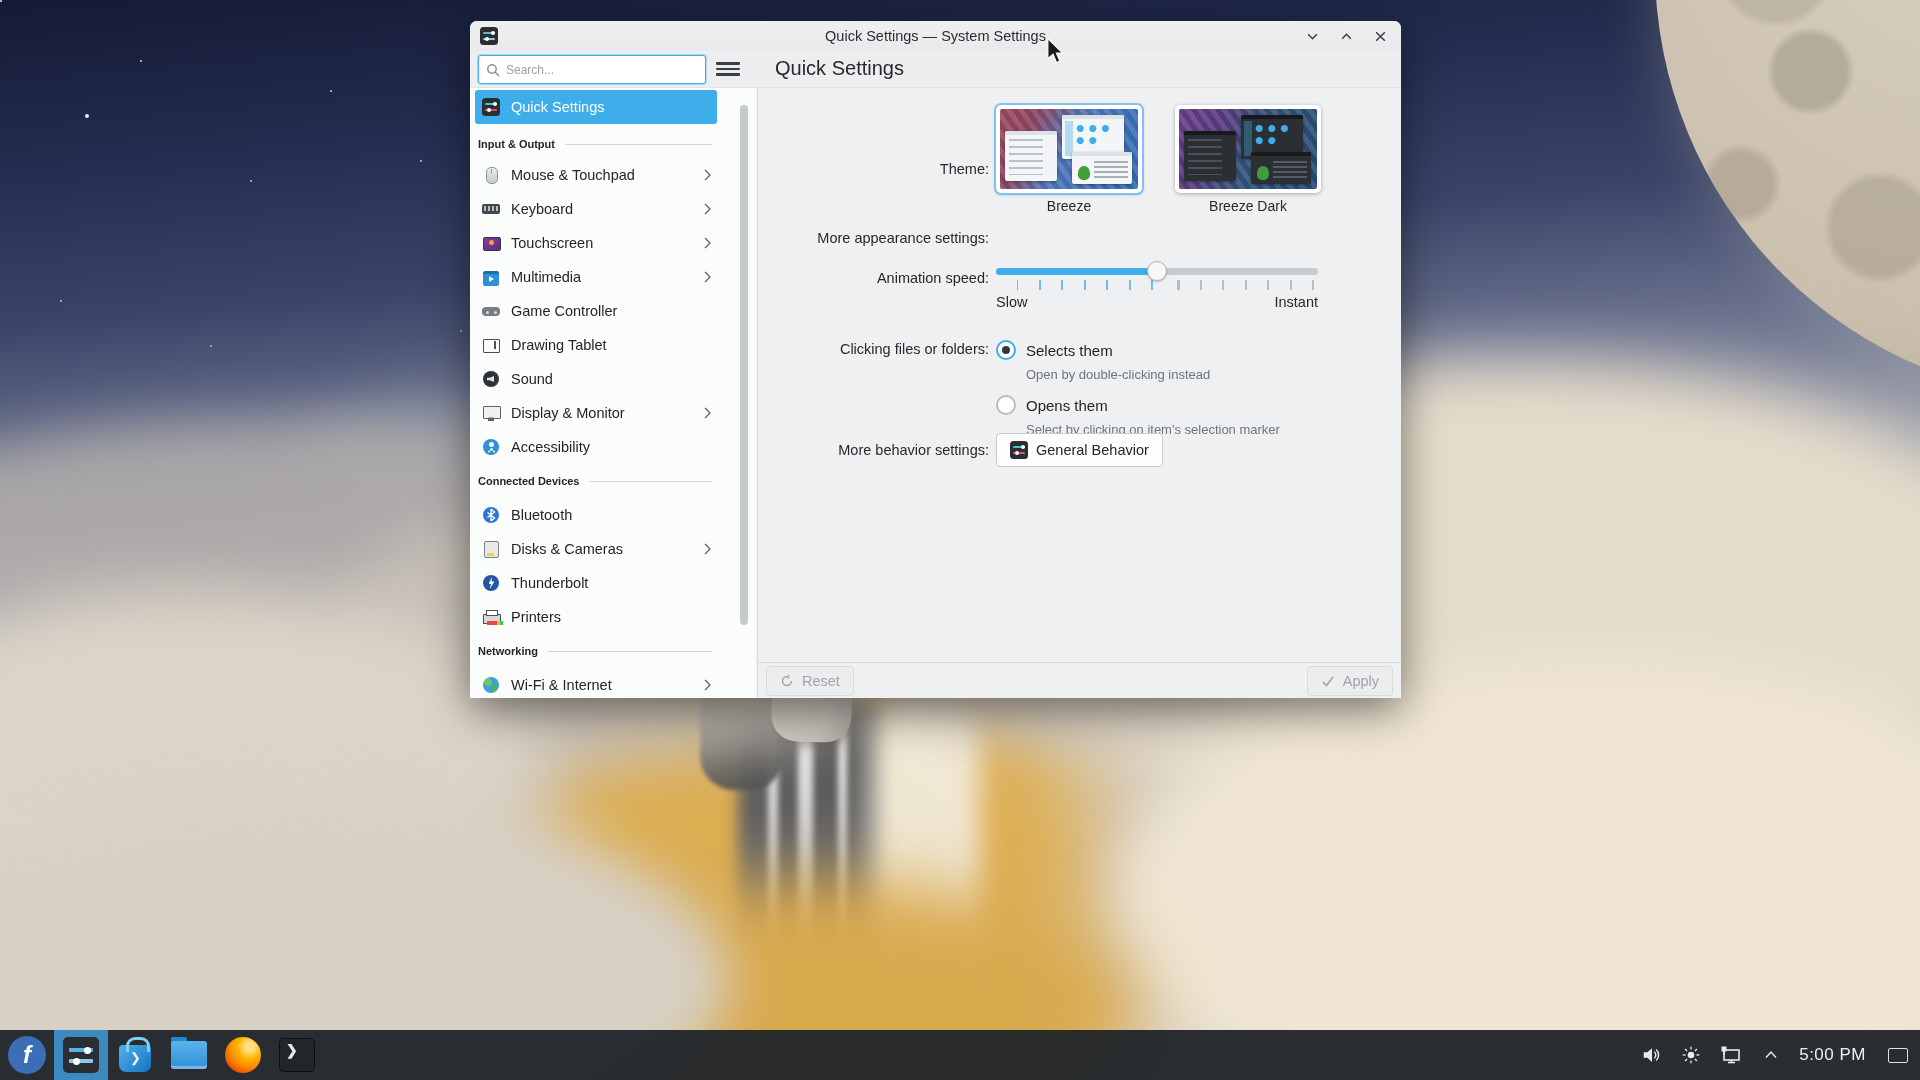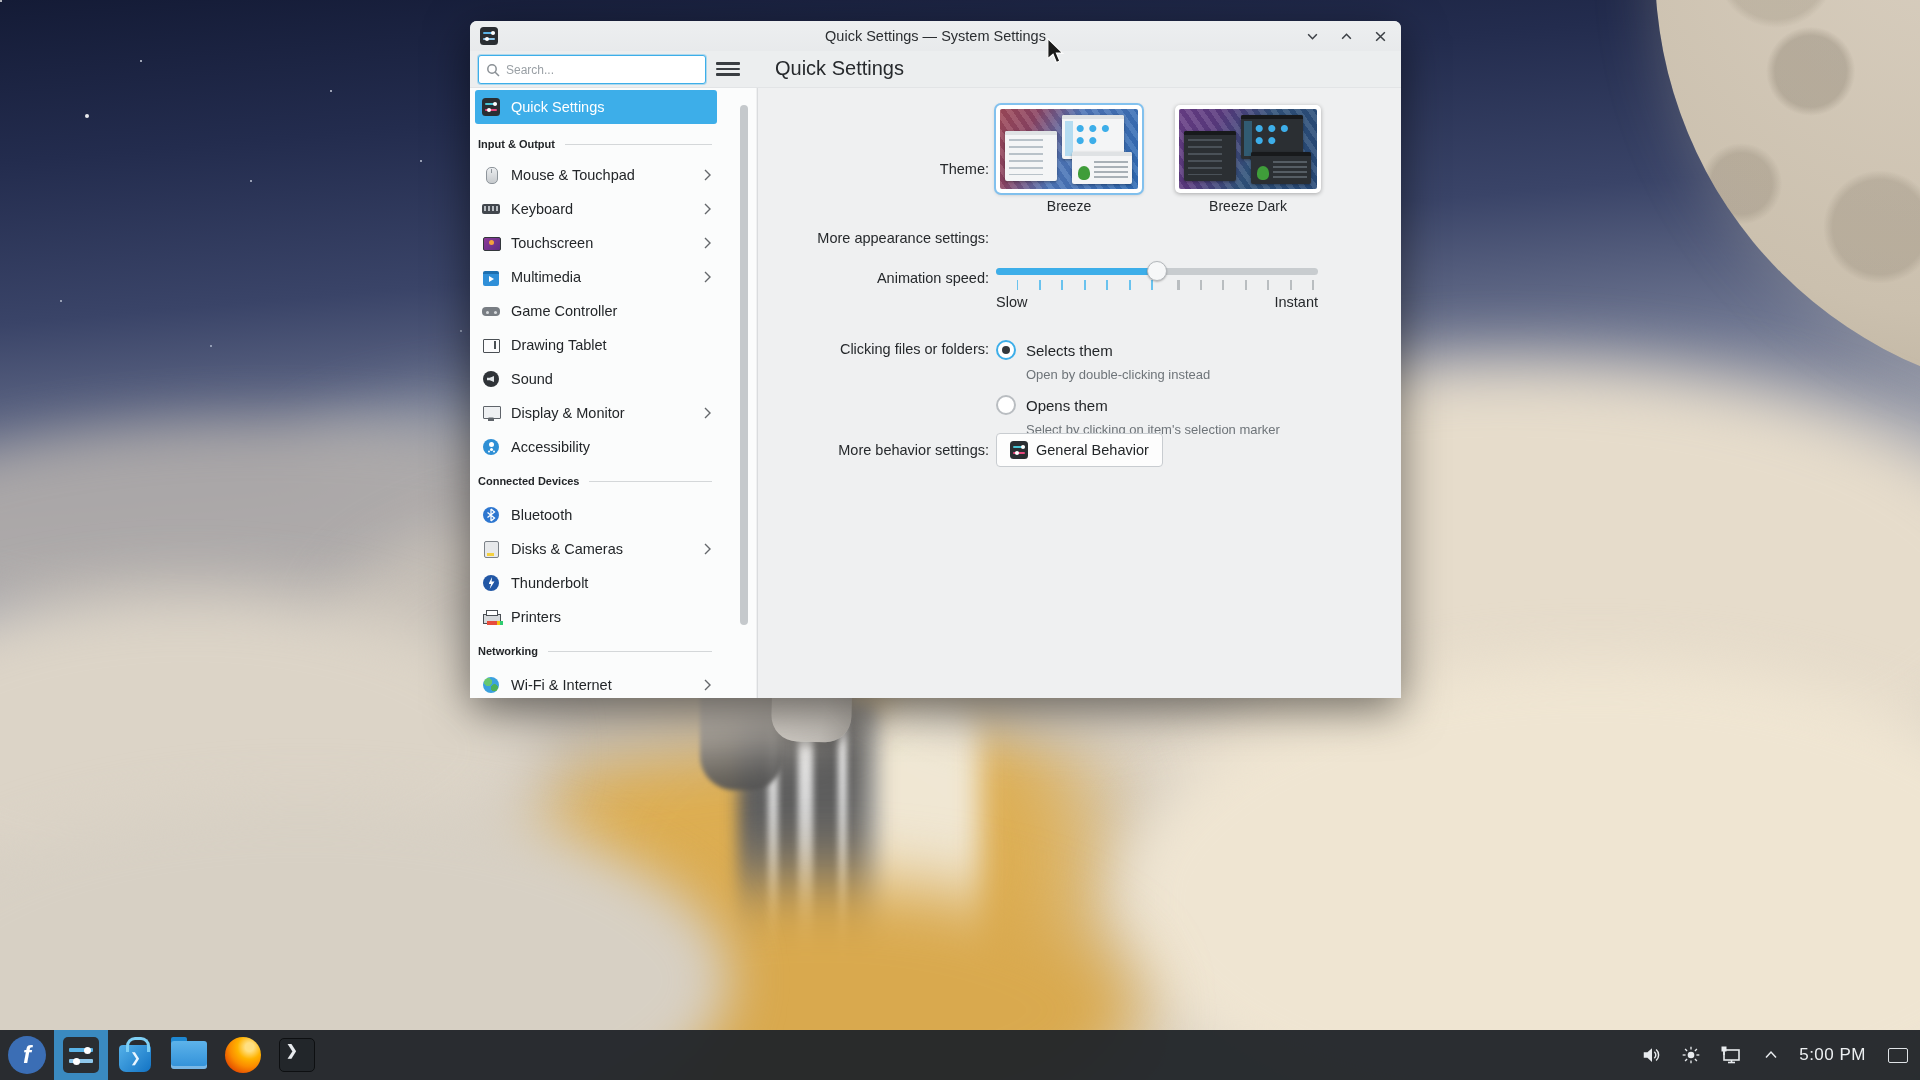--- a/index.html
+++ b/index.html
@@ -479,20 +479,34 @@
     <div class="crow" style="top:345px; align-items:center;">
       <div class="clabel">More behavior settings:</div>
       <div class="cbody">
         <button class="btn">
           <span class="ic ic-qs"></span>
           <span>General Behavior</span>
         </button>
       </div>
     </div>
 
+    <div class="footer">
+      <button class="btn disabled" style="height:30px;">
+        <svg width="14" height="14" viewBox="0 0 14 14">
+            <path d="M11.5 7 A4.5 4.5 0 1 1 7 2.5 M7 2.5 L9.3 1 M7 2.5 L9.3 4.3" fill="none" stroke="#a0a5a9" stroke-width="1.4"></path>
+          </svg>
+        <span>Reset</span>
+      </button>
+      <button class="btn disabled" style="height:30px;">
+        <svg width="14" height="14" viewBox="0 0 14 14">
+            <polyline points="2,8 5.5,11.5 12,3" fill="none" stroke="#a0a5a9" stroke-width="1.6"></polyline>
+          </svg>
+        <span>Apply</span>
+      </button>
+    </div>
   </div>
 </div>
 
 <svg class="cursor" width="20" height="26" viewBox="0 0 13 20">
   <polygon points="1,0.5 1,16 5,12.5 7.6,18.8 10.2,17.7 7.6,11.6 12.4,11.6" fill="#1a1a1a" stroke="#fff" stroke-width="0.9"></polygon>
 </svg>
 
 <div class="taskbar">
   <div class="tb-left">
     <div class="titem">

